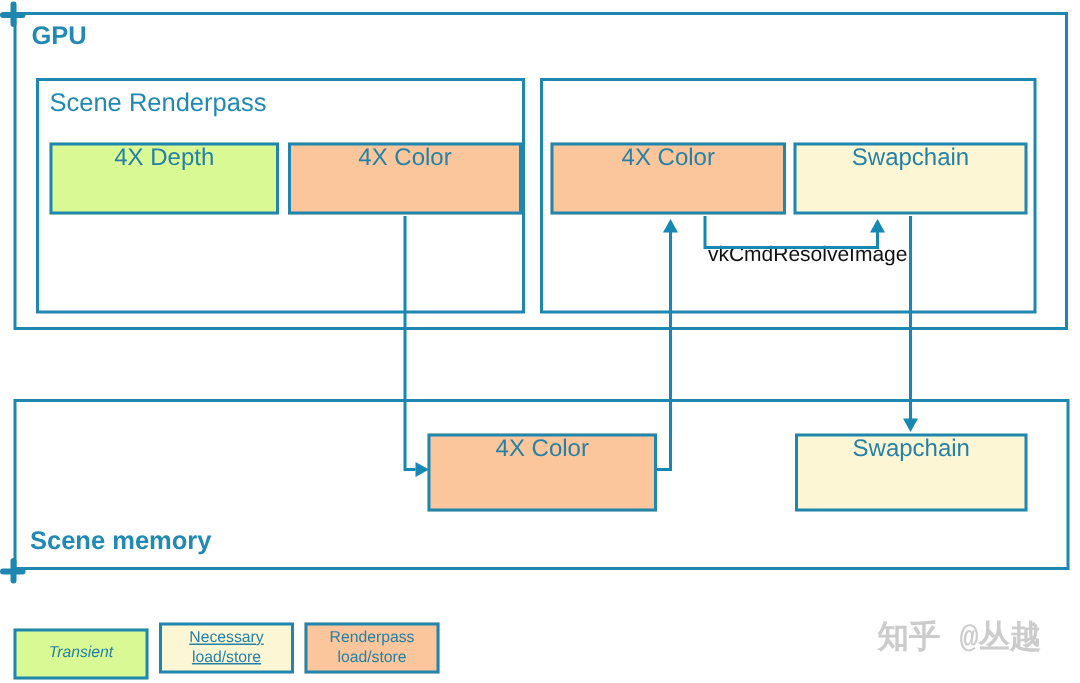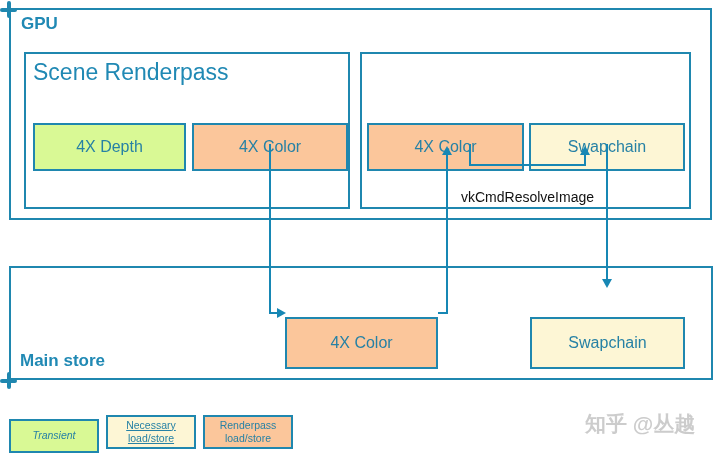--- a/index.html
+++ b/index.html
@@ -27,41 +27,40 @@
   }
   .region-label {
     position: absolute;
     font-size: 17px;
     font-weight: bold;
     color: var(--teal-text);
     white-space: nowrap;
   }
   .pass-title {
     position: absolute;
-    font-size: 23px;
+    font-size: 17px;
     color: var(--teal-text);
     white-space: nowrap;
   }
   .node {
     position: absolute;
     border: 2px solid var(--teal);
     display: flex;
-    align-items: center;
+    align-items: flex-start;
     justify-content: center;
     font-size: 16px;
     color: #2681A5;
-    margin-top: 28px;
   }
   .fill-green  { background: var(--green); }
   .fill-orange { background: var(--orange); }
   .fill-yellow { background: var(--yellow); }
   .resolve-call-label {
     position: absolute;
-    left: 450px; top: 189px; width: 155px;
-    text-align: center;
+    left: 450px; top: 161px; width: 155px;
+    text-align: right;
     font-size: 14px;
     color: #111111;
   }
   .legend-item {
     position: absolute;
     border: 2px solid var(--teal);
     width: 90px; height: 34px;
     display: flex;
     flex-direction: column;
     align-items: center;
@@ -90,21 +89,21 @@
   .plus-marker::before { left: 7px; top: 0; width: 4px; height: 17px; }
   .plus-marker::after  { left: 0; top: 7px; width: 17px; height: 4px; }
   .watermark {
     position: absolute;
     left: 585px; top: 410px;
     font-size: 21px;
     font-weight: bold;
     color: #cccccc;
     text-shadow: -1px -1px 0 #ffffff;
     white-space: nowrap;
-    font-family: Liberation Sans, sans-serif;
+    font-family: Liberation Mono, monospace;
   }
 </style>
 </head>
 <body>
 
 <div class="canvas">
 
   <div class="outline" style="left:9px; top:8px; width:703px; height:212px;"></div>
   <span class="region-label" style="left:21px; top:14px;">GPU</span>
 
@@ -120,21 +119,21 @@
   <div class="outline" style="left:360px; top:52px; width:331px; height:157px;"></div>
   <div class="node fill-orange" style="left:367px; top:95px; width:157px; height:48px;">
     <span>4X Color</span>
   </div>
   <div class="node fill-yellow" style="left:529px; top:95px; width:156px; height:48px;">
     <span>Swapchain</span>
   </div>
   <div class="resolve-call-label">vkCmdResolveImage</div>
 
   <div class="outline" style="left:9px; top:266px; width:704px; height:114px;"></div>
-  <span class="region-label" style="left:20px; top:351px;">Main store</span>
+  <span class="region-label" style="left:20px; top:351px;">Scene memory</span>
   <div class="node fill-orange" style="left:285px; top:289px; width:153px; height:52px;">
     <span>4X Color</span>
   </div>
   <div class="node fill-yellow" style="left:530px; top:289px; width:155px; height:52px;">
     <span>Swapchain</span>
   </div>
 
   <svg class="connectors" viewBox="0 0 720 455">
 
     <polyline points="270,144 270,313 277,313" fill="none" stroke="#1787B4" stroke-width="2"></polyline>

